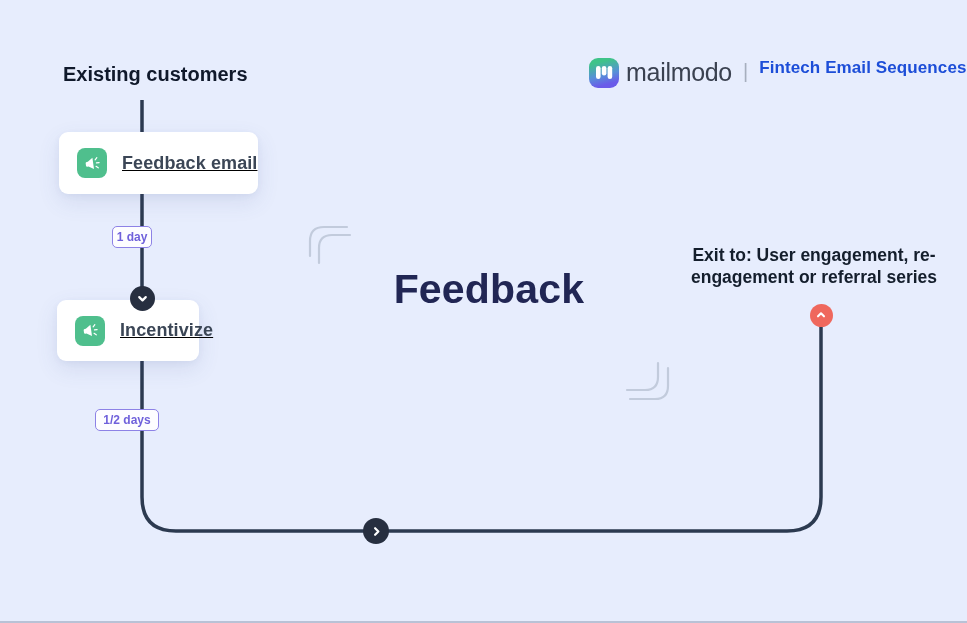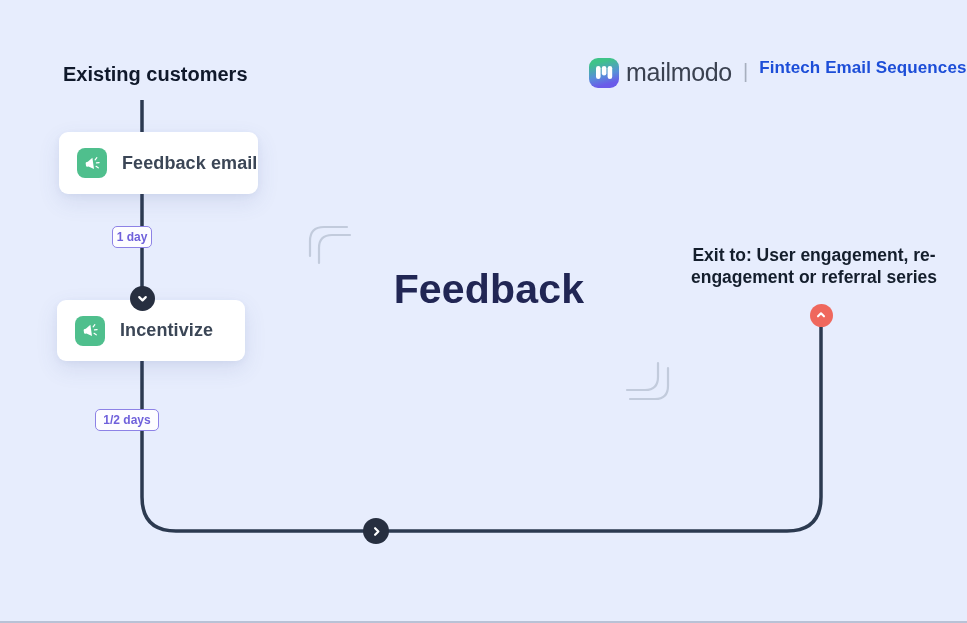--- a/index.html
+++ b/index.html
@@ -8,21 +8,21 @@
     background:#E7EDFD;border-bottom:2px solid #b9c2d6;box-sizing:border-box;
     font-family:"Liberation Sans", sans-serif;
   }
   .abs{position:absolute;}
   
   #wires{position:absolute;left:0;top:0;width:967px;height:623px;z-index:1;}
   
   .flow-card{
     position:absolute;z-index:2;background:#ffffff;border-radius:9px;
     box-shadow:0 8px 22px rgba(70,90,150,.12), 0 2px 6px rgba(70,90,150,.06);
-    display:flex;align-items:center;padding-left:18px;box-sizing:border-box;
+    display:flex;align-items:center;padding-left:18px;box-sizing:border-box;text-decoration:underline;
   }
   .node-icon{
     width:30px;height:30px;border-radius:8px;background:#4FBF8D;flex:0 0 30px;
     display:flex;align-items:center;justify-content:center;
   }
   .flow-card .label{
     margin-left:15px;font-size:18px;font-weight:700;color:#3B4656;letter-spacing:.1px;
     white-space:nowrap;
   }
   
@@ -103,21 +103,21 @@
         </g>
       </svg>
     </div>
     <div class="label">Feedback email</div>
   </div>
 
   <div class="delay-badge" style="left:112px;top:226px;width:40px;height:22px;">
     <span>1 day</span>
   </div>
 
-  <div class="flow-card" style="left:57px;top:300px;width:188px;height:61px;">
+  <div class="flow-card" style="left:57px;top:300px;width:142px;height:61px;">
     <div class="node-icon">
       <svg width="17" height="17" viewBox="0 0 24 24" aria-hidden="true">
         <g transform="rotate(-8 12 12)">
           <path fill="#ffffff" d="M13 4 5.8 8.6H4.2A1.7 1.7 0 0 0 2.5 10.3v3.4a1.7 1.7 0 0 0 1.7 1.7h1.6L13 20z"></path>
           <path stroke="#ffffff" stroke-width="1.7" stroke-linecap="round" fill="none" d="M16.4 7.4l2.8-2.6M17.6 12h3.8M16.4 16.6l2.8 2.6"></path>
         </g>
       </svg>
     </div>
     <div class="label">Incentivize</div>
   </div>

